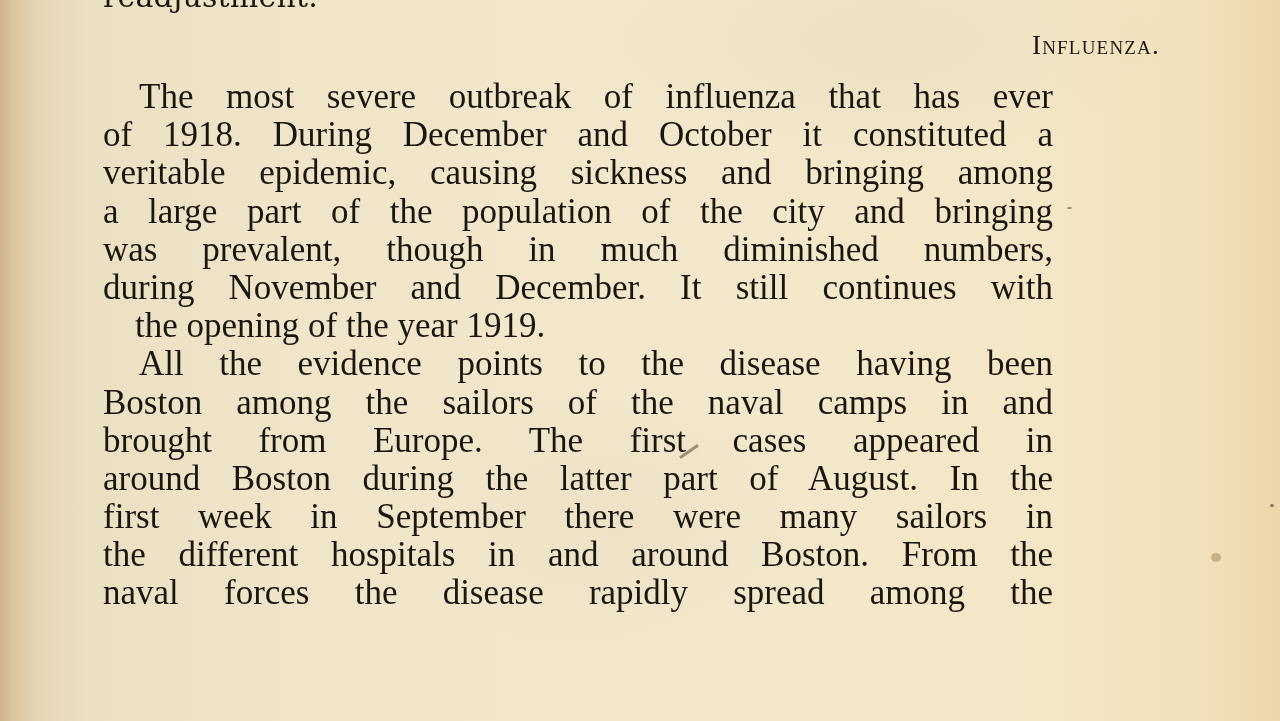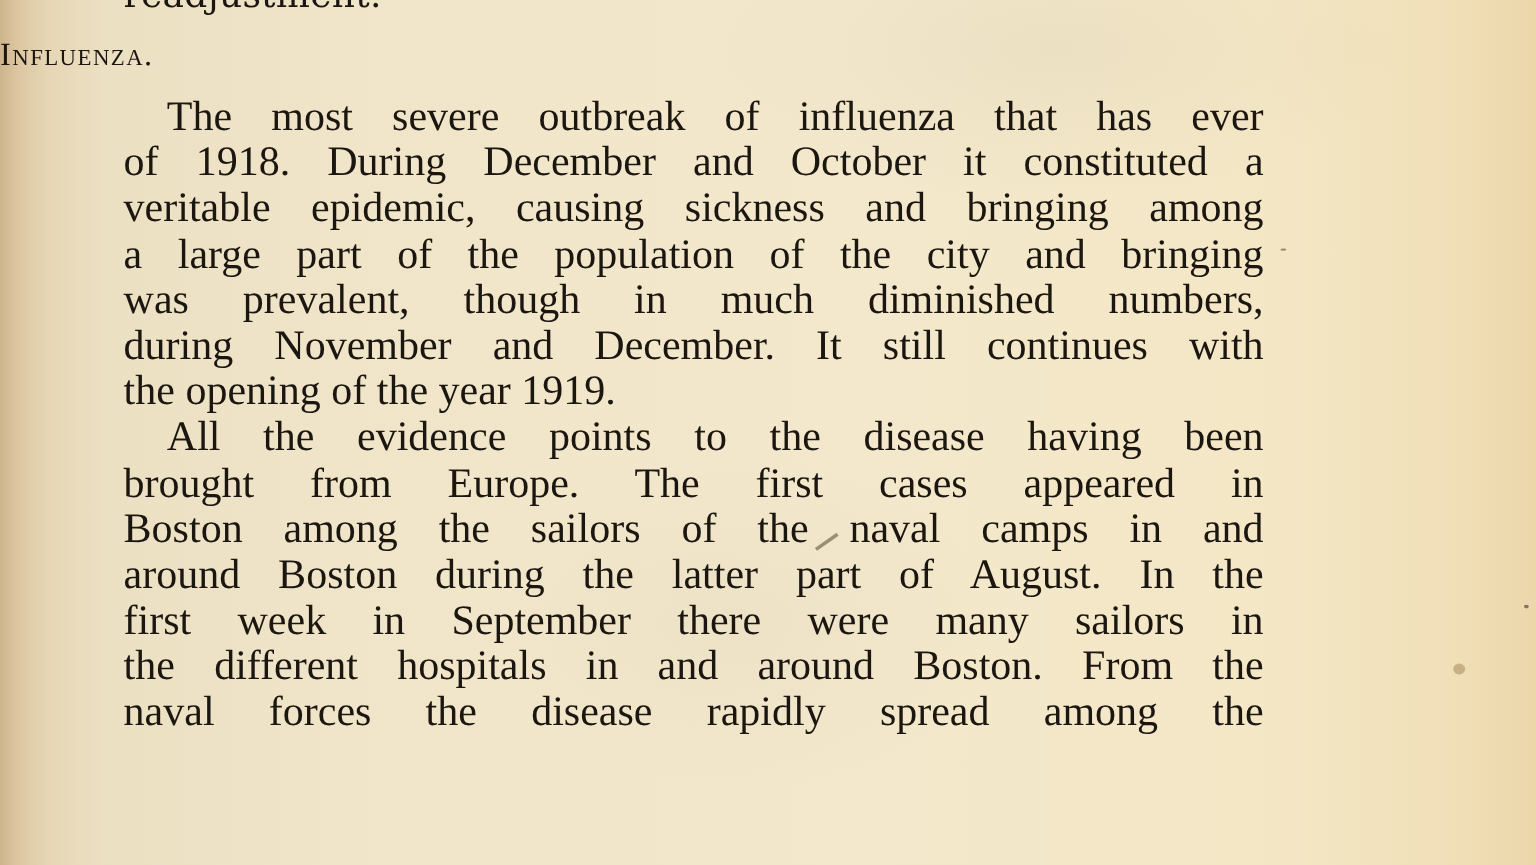--- a/index.html
+++ b/index.html
@@ -46,21 +46,21 @@
       font-size: 30px;
       line-height: 36px;
       white-space: nowrap;
       letter-spacing: 0.2px;
     }
     .heading {
       position: absolute;
       left: 0;
       width: 1160px;
       top: 30px;
-      text-align: left;
+      text-align: right;
       font-family: "Liberation Serif", "DejaVu Serif", serif;
       font-size: 27px;
       line-height: 30px;
       letter-spacing: 1.2px;
       font-variant: small-caps;
     }
     .lines {
       position: absolute;
       left: 103px;
       top: 78px;
@@ -70,21 +70,21 @@
       display: block;
       height: 38.2px;
       font-family: "Liberation Serif", "DejaVu Serif", serif;
       font-size: 35px;
       line-height: 38.2px;
       white-space: nowrap;
       text-align: justify;
       text-align-last: justify;
     }
     .line.indent { padding-left: 36px; }
-    .line.last { text-align-last: left; }
+    .line.last { text-align-last: left; margin-left: 32px; }
     .mark {
       position: absolute;
       left: 678px; top: 450px;
       width: 22px; height: 3px;
       background: rgba(90,70,40,0.55);
       transform: rotate(-35deg);
     }
   </style>
 </head>
 <body>
@@ -104,20 +104,20 @@
   <div class="lines">
     <span class="line indent">The most severe outbreak of influenza that has ever</span>
     <span class="line">of 1918.   During December and October it constituted a</span>
     <span class="line">veritable epidemic, causing sickness and bringing among</span>
     <span class="line">a large part of  the population of  the city and bringing</span>
     <span class="line">was prevalent, though in much diminished numbers,</span>
     <span class="line">during November and December.   It still continues with</span>
     <span class="line last">the opening of the year 1919.</span>
 
     <span class="line indent">All the evidence points to the disease having been</span>
+    <span class="line">Boston among the sailors of the naval camps in and</span>
     <span class="line">brought from Europe.   The first cases appeared in</span>
-    <span class="line">Boston among the sailors of the naval camps in and</span>
     <span class="line">around Boston during the latter part of August.   In the</span>
     <span class="line">first week in September there were many sailors in</span>
     <span class="line">the different hospitals in and around Boston.   From the</span>
     <span class="line">naval forces the disease rapidly spread among the</span>
   </div>
 </div>
 
 </body></html>

